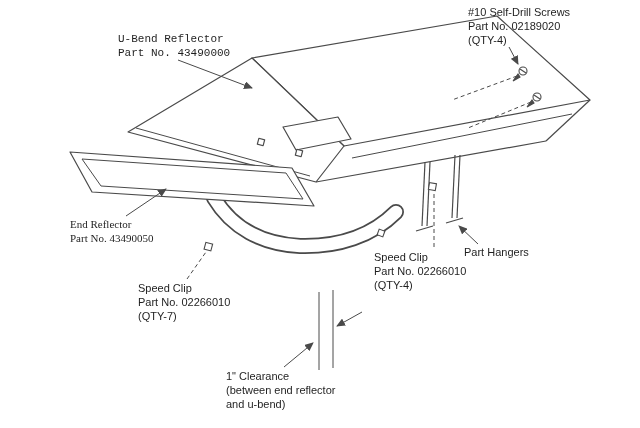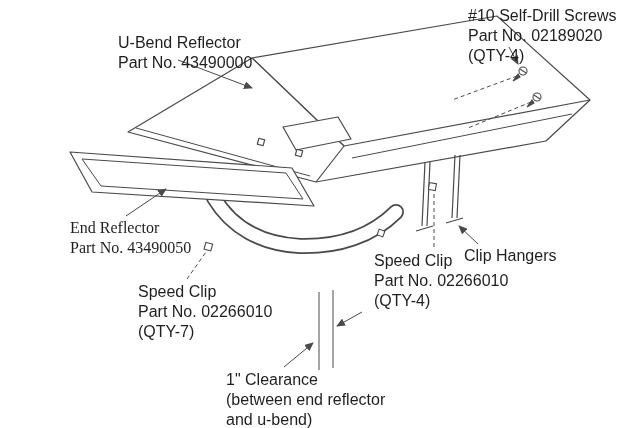--- a/index.html
+++ b/index.html
@@ -10,21 +10,21 @@
     background: #ffffff;
     font-family: "Liberation Sans", sans-serif;
     overflow: hidden;
   }
   #artwork {
     position: absolute;
     inset: 0;
   }
   .label {
     position: absolute;
-    font-size: 16px;
+    font-size: 11px;
     line-height: 1.25;
     color: #1f1f1f;
     white-space: pre-line;
     text-align: left;
   }
 </style>
 </head>
 <body>
 
 <div id="stage">
@@ -106,37 +106,37 @@
 
     <g stroke="#4a4a4a" stroke-width="1" fill="none">
       <line x1="178" y1="60" x2="252" y2="88" marker-end="url(#ah)"></line>
       <line x1="509" y1="47" x2="518" y2="64" marker-end="url(#ah)"></line>
       <line x1="126" y1="216" x2="166" y2="189" marker-end="url(#ah)"></line>
       <line x1="478" y1="244" x2="459" y2="226" marker-end="url(#ah)"></line>
       <line x1="284" y1="367" x2="313" y2="343" marker-end="url(#ah)"></line>
     </g>
   </svg>
 
-  <div class="label" style="left:118px; top:33px;">U-Bend Reflector
+  <div class="label" style="left:118px; top:33px;font-family:Liberation Mono, monospace;">U-Bend Reflector
 Part No. 43490000</div>
 
   <div class="label" style="left:468px; top:6px;">#10 Self-Drill Screws
 Part No. 02189020
 (QTY-4)</div>
 
   <div class="label" style="left:70px; top:218px;font-family:Liberation Serif, serif;">End Reflector
 Part No. 43490050</div>
 
   <div class="label" style="left:138px; top:282px;">Speed Clip
 Part No. 02266010
 (QTY-7)</div>
 
   <div class="label" style="left:374px; top:251px;">Speed Clip
 Part No. 02266010
 (QTY-4)</div>
 
-  <div class="label" style="left:464px; top:246px;">Clip Hangers</div>
+  <div class="label" style="left:464px; top:246px;">Part Hangers</div>
 
   <div class="label" style="left:226px; top:370px;">1" Clearance
 (between end reflector
 and u-bend)</div>
 
 </div>
 
 </body></html>

